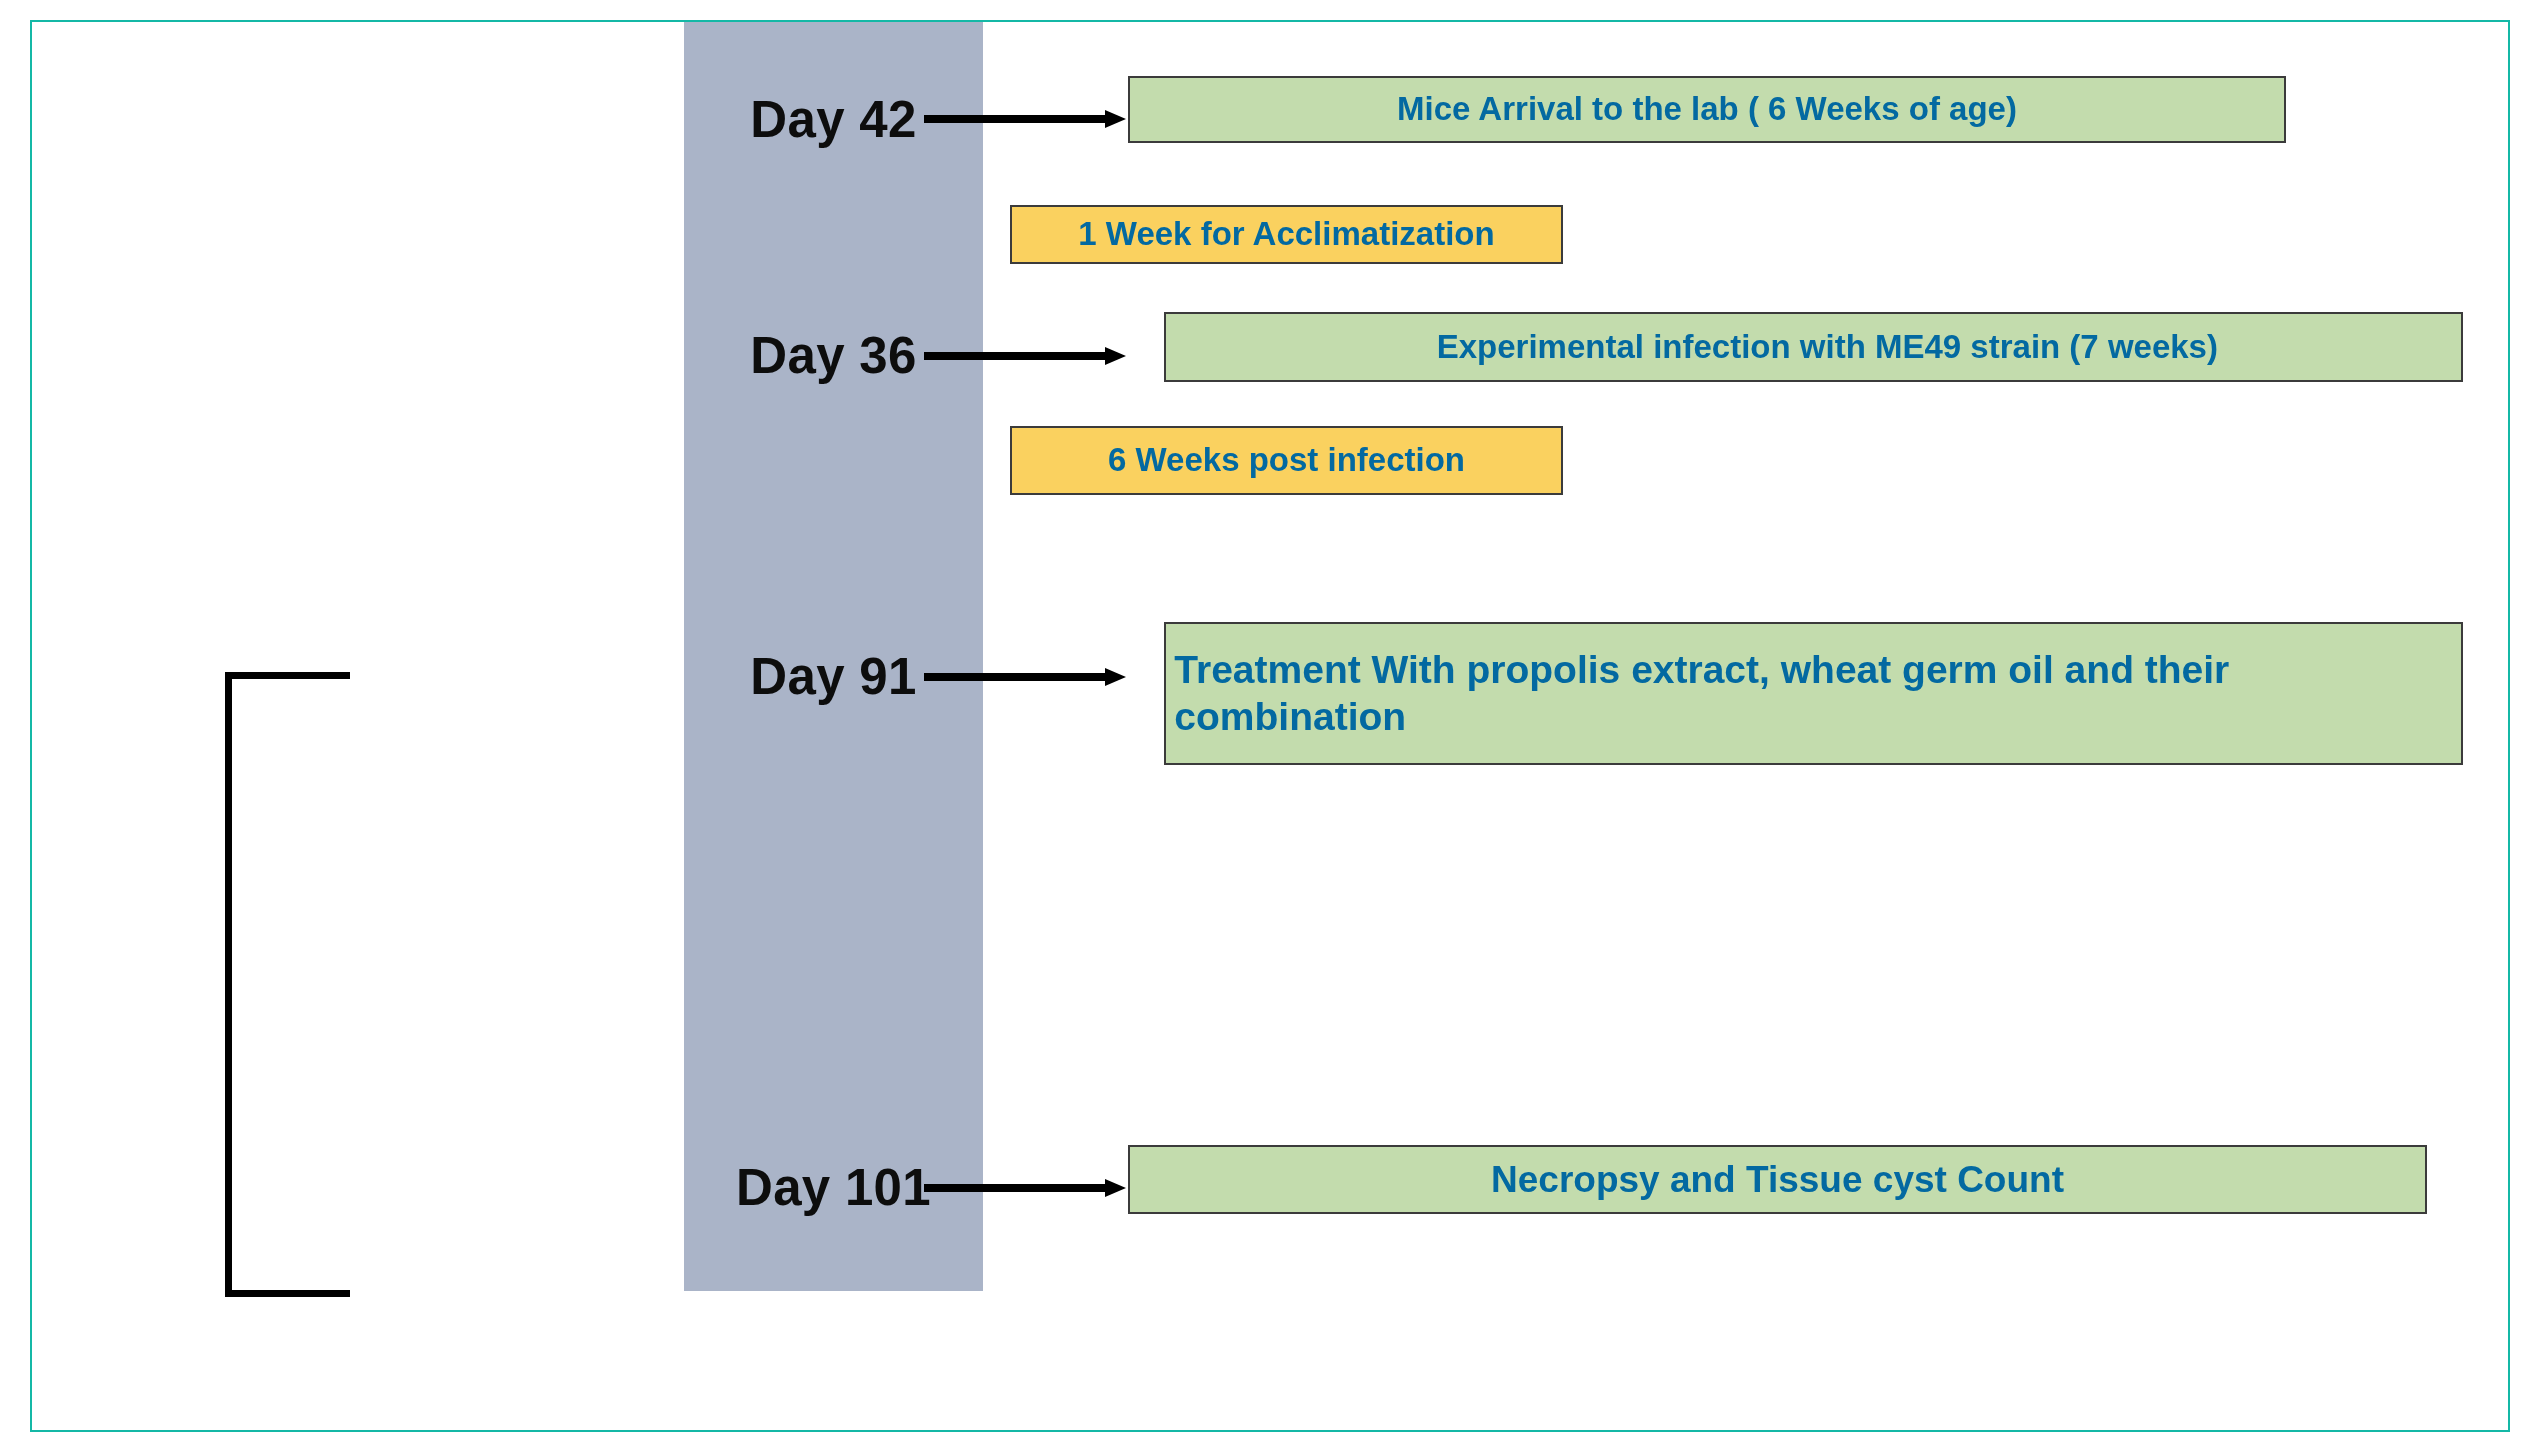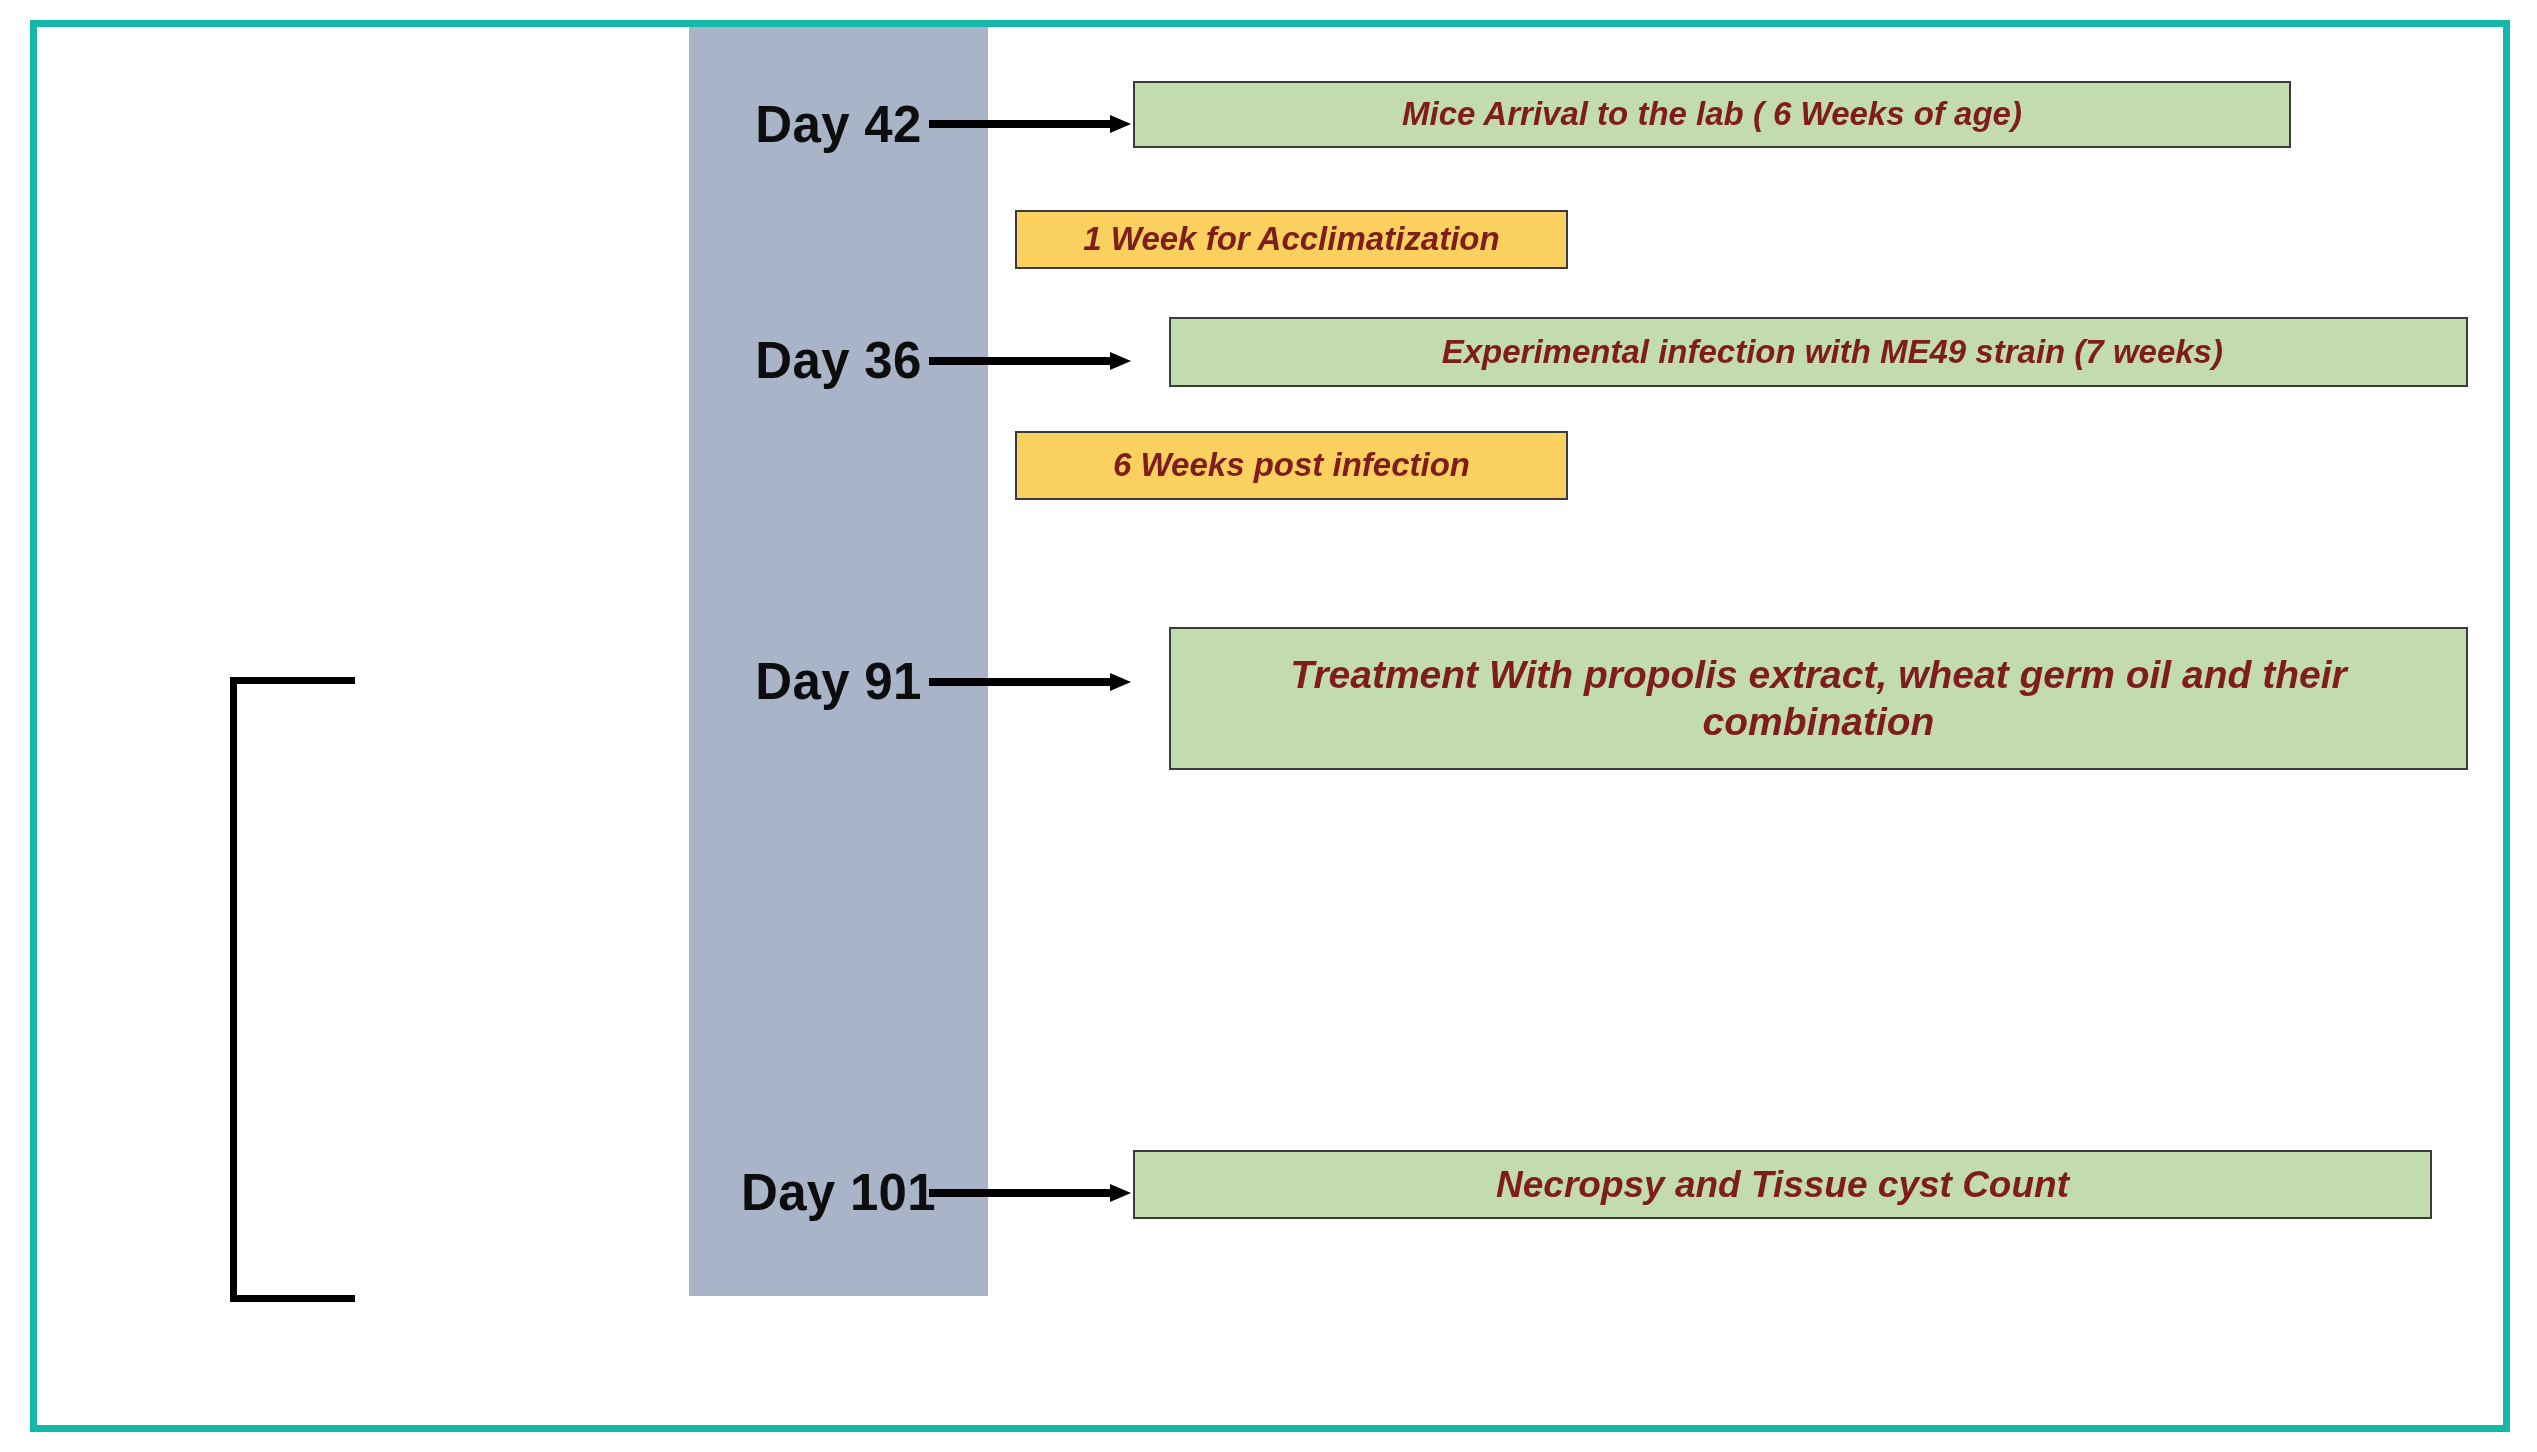--- a/index.html
+++ b/index.html
@@ -14,21 +14,21 @@
     overflow: hidden;
   }
 
   
   #figure-frame {
     position: absolute;
     left: 30px;
     top: 19.7px;
     width: 2480px;
     height: 1412px;
-    border: 7px solid #14b8a6;
+    border: 2px solid #14b8a6;
     background: #ffffff;
     box-sizing: border-box;
   }
 
   
   #timeline-canvas {
     position: absolute;
     left: 0;
     top: 0;
     width: 100%;
@@ -80,26 +80,24 @@
   }
 
   
   .box {
     position: absolute;
     box-sizing: border-box;
     border: 2.4px solid #3b3b3b;
     display: flex;
     align-items: center;
     justify-content: center;
-    text-align: center;
-    color: #7f1d1d;
+    color: #0369a1;
     font-weight: bold;
     line-height: 1.22;
     padding: 2.4px 8.3px;
-    font-style: italic;
   }
   .box.green  { background: #c3dcad; }
   .box.yellow { background: #fad15f; }
   .box.blue   { background: #bcd6ef; }
 
   
   #left-bracket {
     position: absolute;
   }
   #left-bracket .seg {

